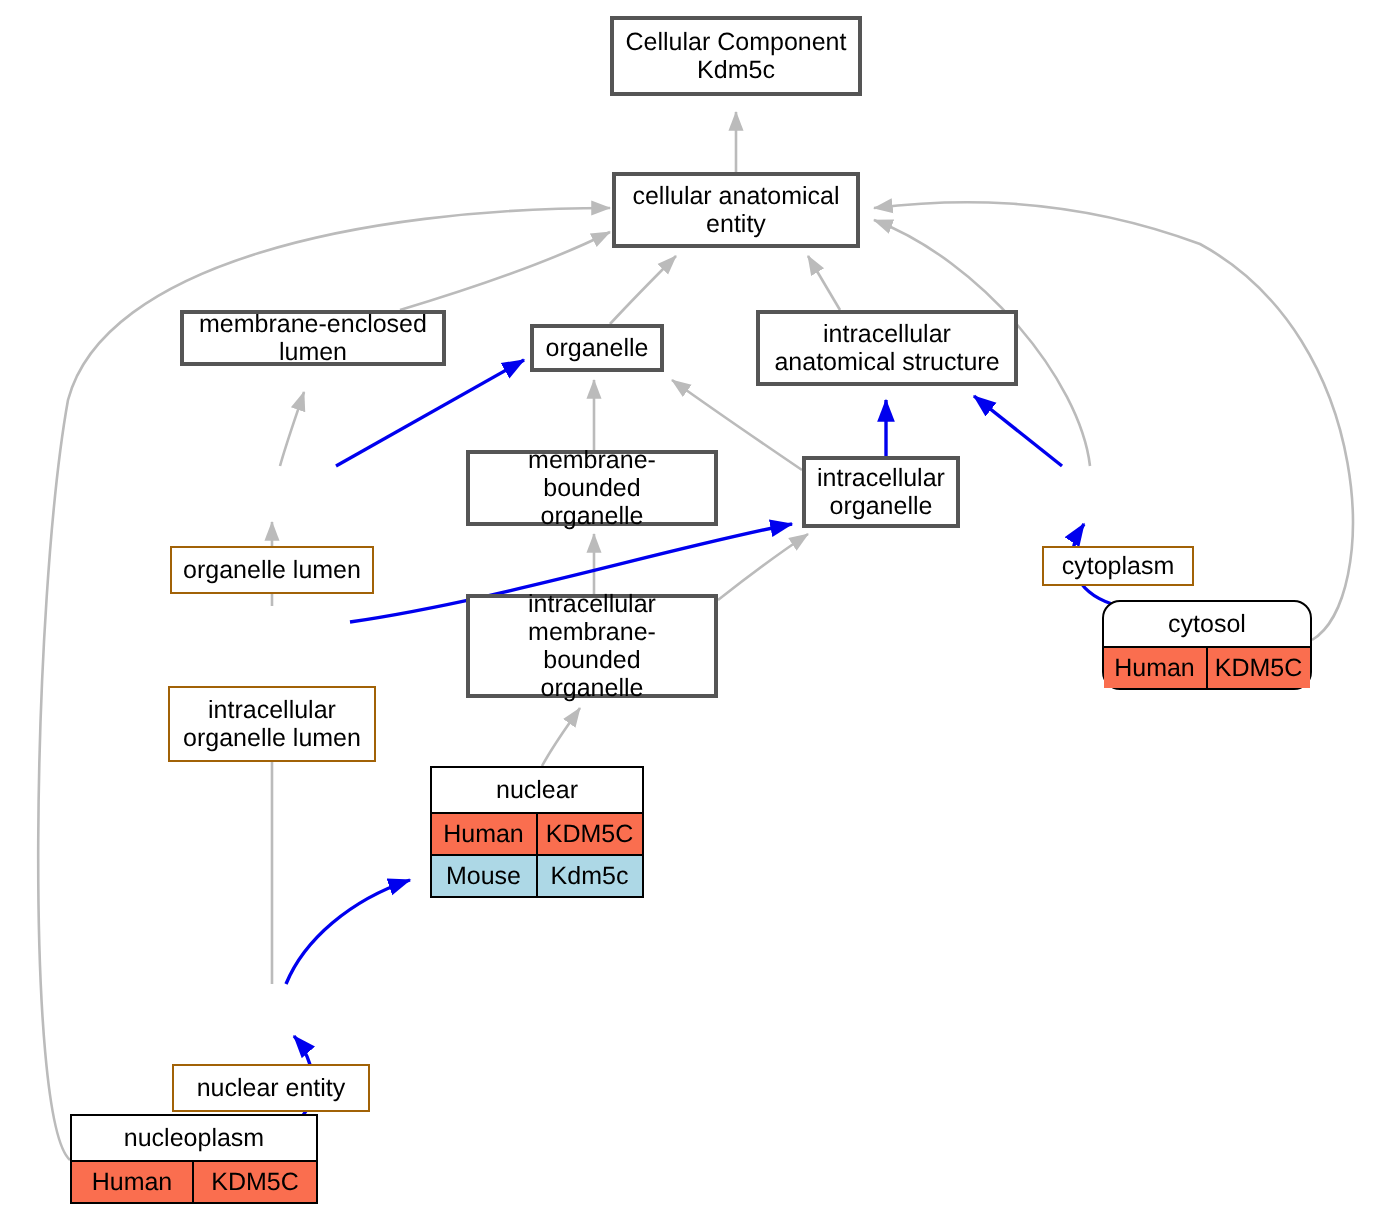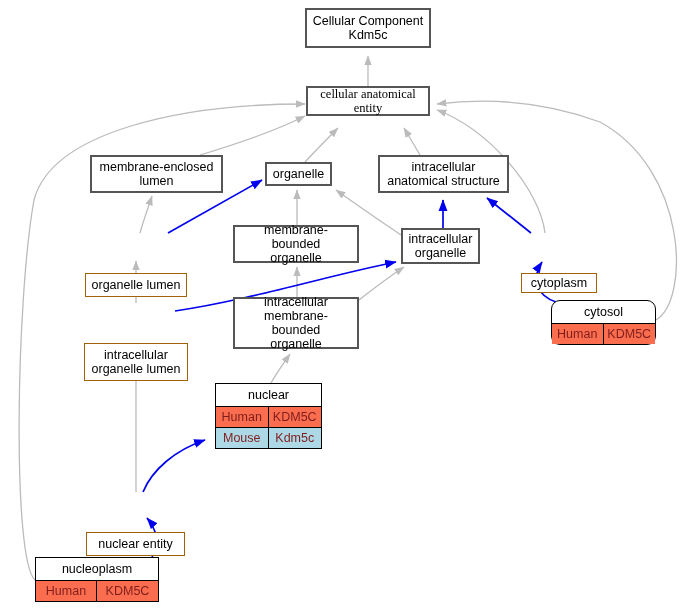--- a/index.html
+++ b/index.html
@@ -61,21 +61,21 @@
     flex-direction: row;
     border-bottom: 1px solid #000000;
   }
   .trow:last-child { border-bottom: none; }
   .tcell {
     flex: 1 1 50%;
     text-align: center;
     font-size: 12.5px;
     line-height: 14px;
     padding: 3px 2px;
-    color: #7f1d1d;
+    color: #000000;
     box-sizing: border-box;
   }
   .tcell.left { border-right: 1px solid #000000; }
   .trow.human { background: #FA6E4F; }
   .trow.mouse { background: #ADD8E6; }
 </style>
 </head>
 <body>
 
 <div id="canvas">
@@ -116,25 +116,25 @@
       <path d="M556,302 C538,296 530,280 542,262"></path>
       <path d="M143,492 C152,470 175,450 205,440"></path>
       <path d="M142,564 C158,560 162,535 147,518"></path>
     </g>
   </svg>
 
   <div class="node thick" style="left:305px;top:8px;width:126px;height:40px;">
     <div class="title">Cellular Component
 Kdm5c</div>
   </div>
-  <div class="node thick" style="left:306px;top:86px;width:124px;height:30px;font-family:Liberation Serif, serif;">
+  <div class="node thick" style="left:306px;top:86px;width:124px;height:38px;">
     <div class="title">cellular anatomical
 entity</div>
   </div>
-  <div class="node thick" style="left:90px;top:155px;width:133px;height:38px;">
+  <div class="node thick" style="left:90px;top:155px;width:133px;height:28px;">
     <div class="title">membrane-enclosed
 lumen</div>
   </div>
   <div class="node thick" style="left:265px;top:162px;width:67px;height:24px;">
     <div class="title">organelle</div>
   </div>
   <div class="node thick" style="left:378px;top:155px;width:131px;height:38px;">
     <div class="title">intracellular
 anatomical structure</div>
   </div>

